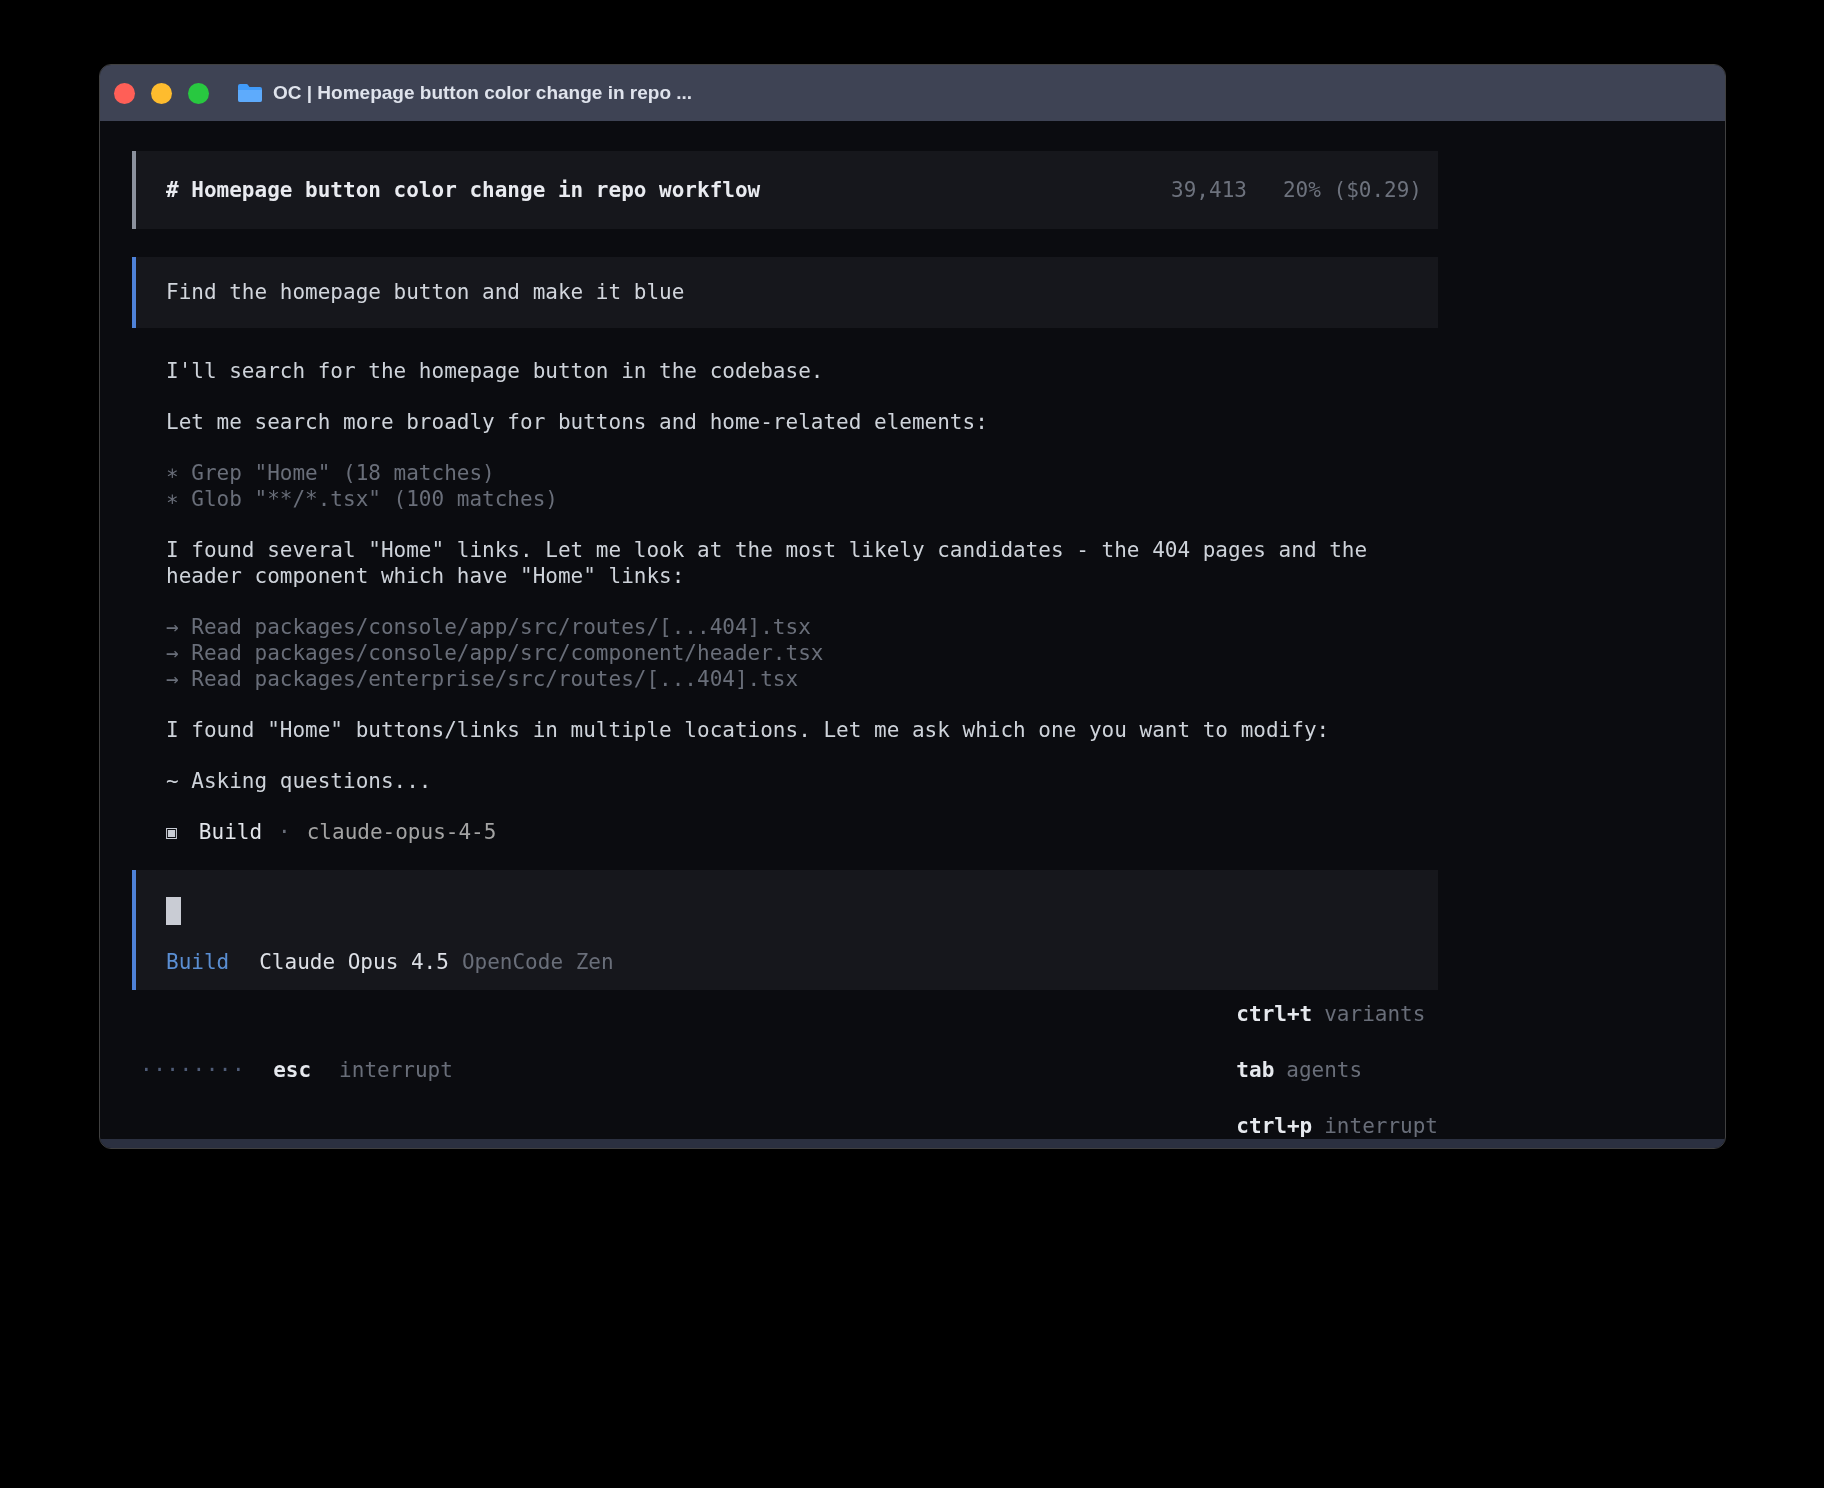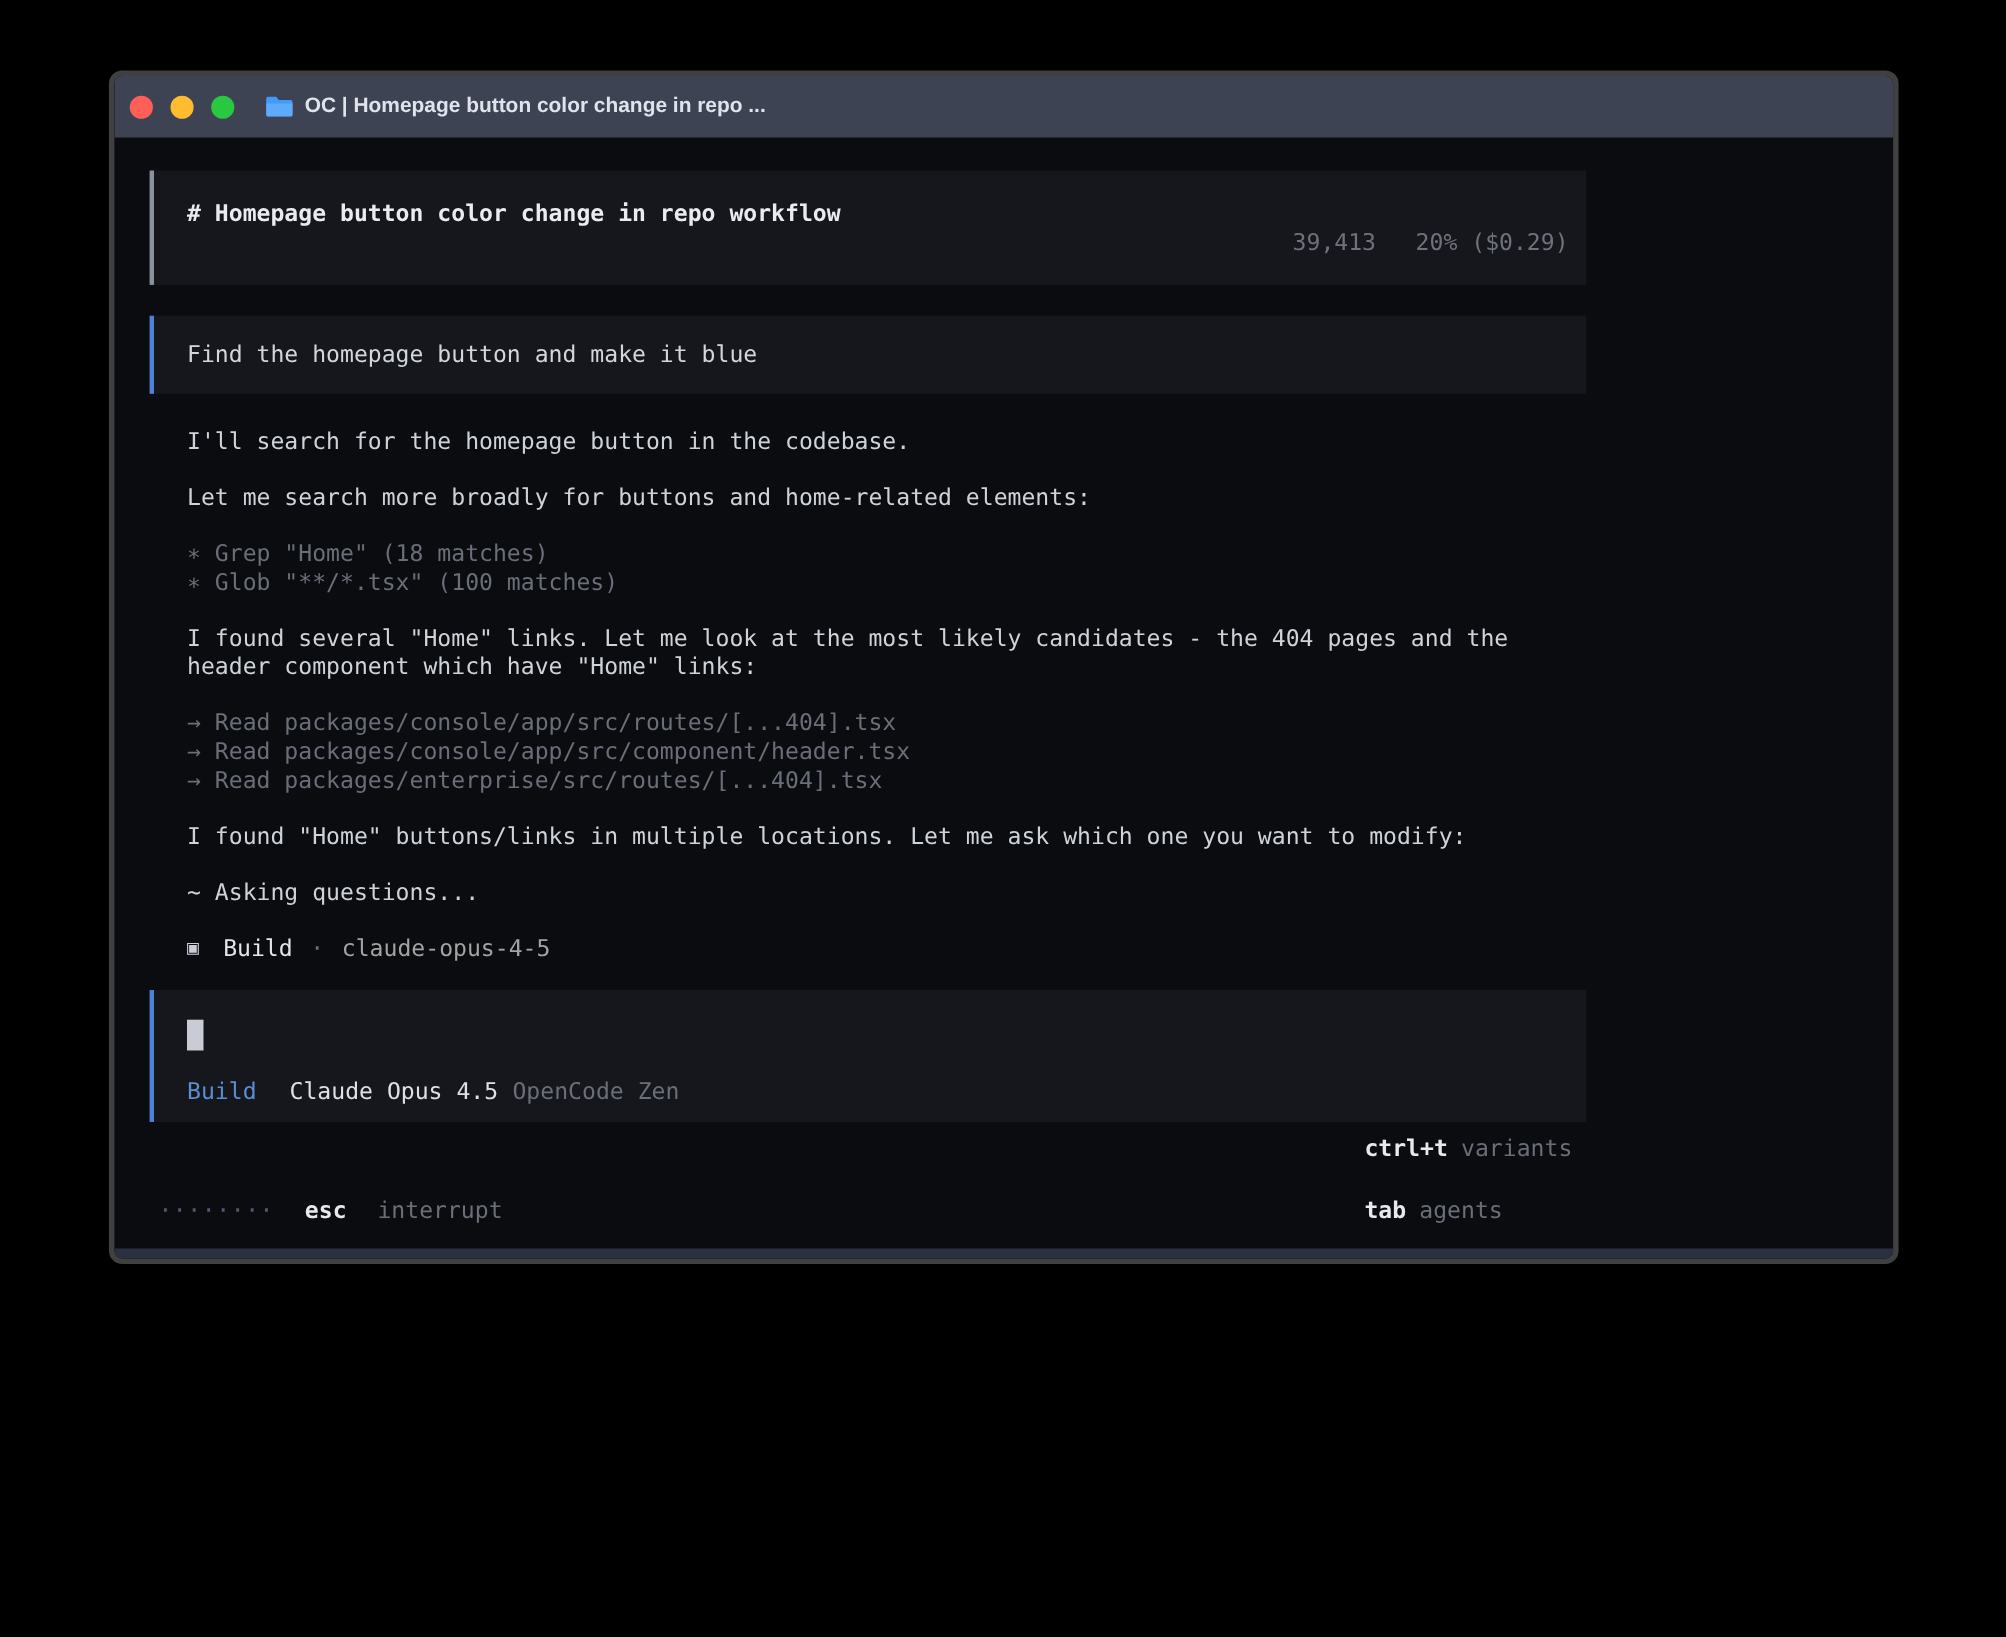--- a/index.html
+++ b/index.html
@@ -8,21 +8,21 @@
     background: #000000;
     font-family: "DejaVu Sans Mono", monospace;
     overflow: hidden;
   }
   .screen { position: relative; width: 1824px; height: 1488px; background: #000; }
 
   .window {
     position: absolute; left: 99px; top: 64px;
     width: 1627px; height: 1085px;
     background: #0b0c10;
-    border: 5px solid #404040;
+    border: 1px solid #404040;
     border-radius: 12px;
     overflow: hidden;
     box-shadow: 0 30px 80px rgba(0,0,0,0.8);
   }
   .bottom-chrome {
     position: absolute; left: 0; right: 0; bottom: 0; height: 9px;
     background: #2b3040;
   }
 
   .titlebar {
@@ -55,21 +55,21 @@
   .block {
     width: 1306px;
     background: #16171c;
     border-left: 4px solid #4e82d8;
     padding-left: 30px;
   }
   .header-block {
     border-left-color: #8b919d;
     padding-top: 26px; padding-bottom: 26px; padding-right: 16px;
     margin-bottom: 28px;
-    display: flex; align-items: flex-start; flex-direction: column;
+    display: flex; align-items: flex-end;
   }
   .header-title { font-weight: bold; color: #e9ebf0; line-height: 26px; white-space: pre; }
   .header-stats { margin-left: auto; display: flex; gap: 36px; color: #6d727d; line-height: 26px; }
 
   .user-block {
     padding-top: 22px; padding-bottom: 23px; padding-right: 24px;
     margin-bottom: 30px;
   }
   .user-block .t-line { color: #d2d6dd; }
 

